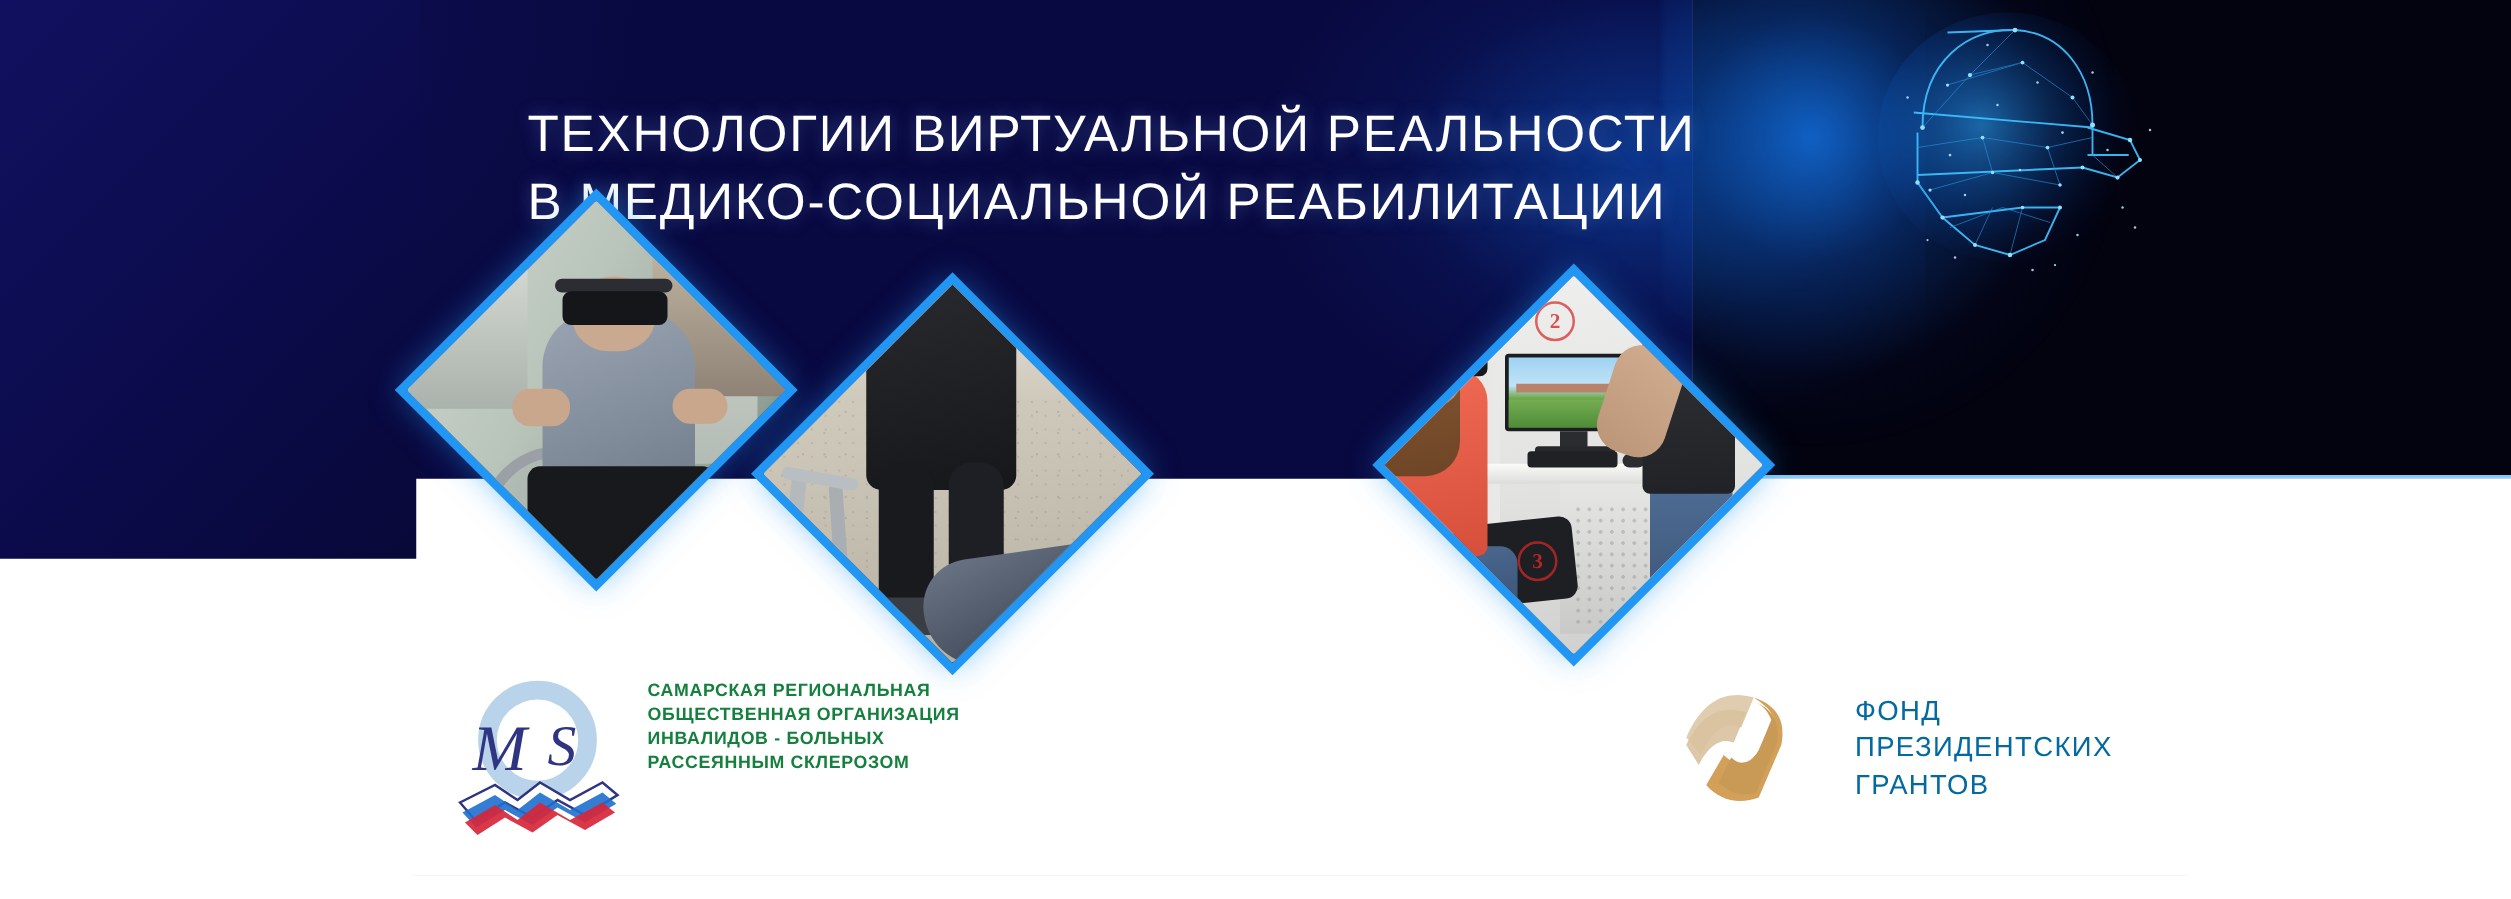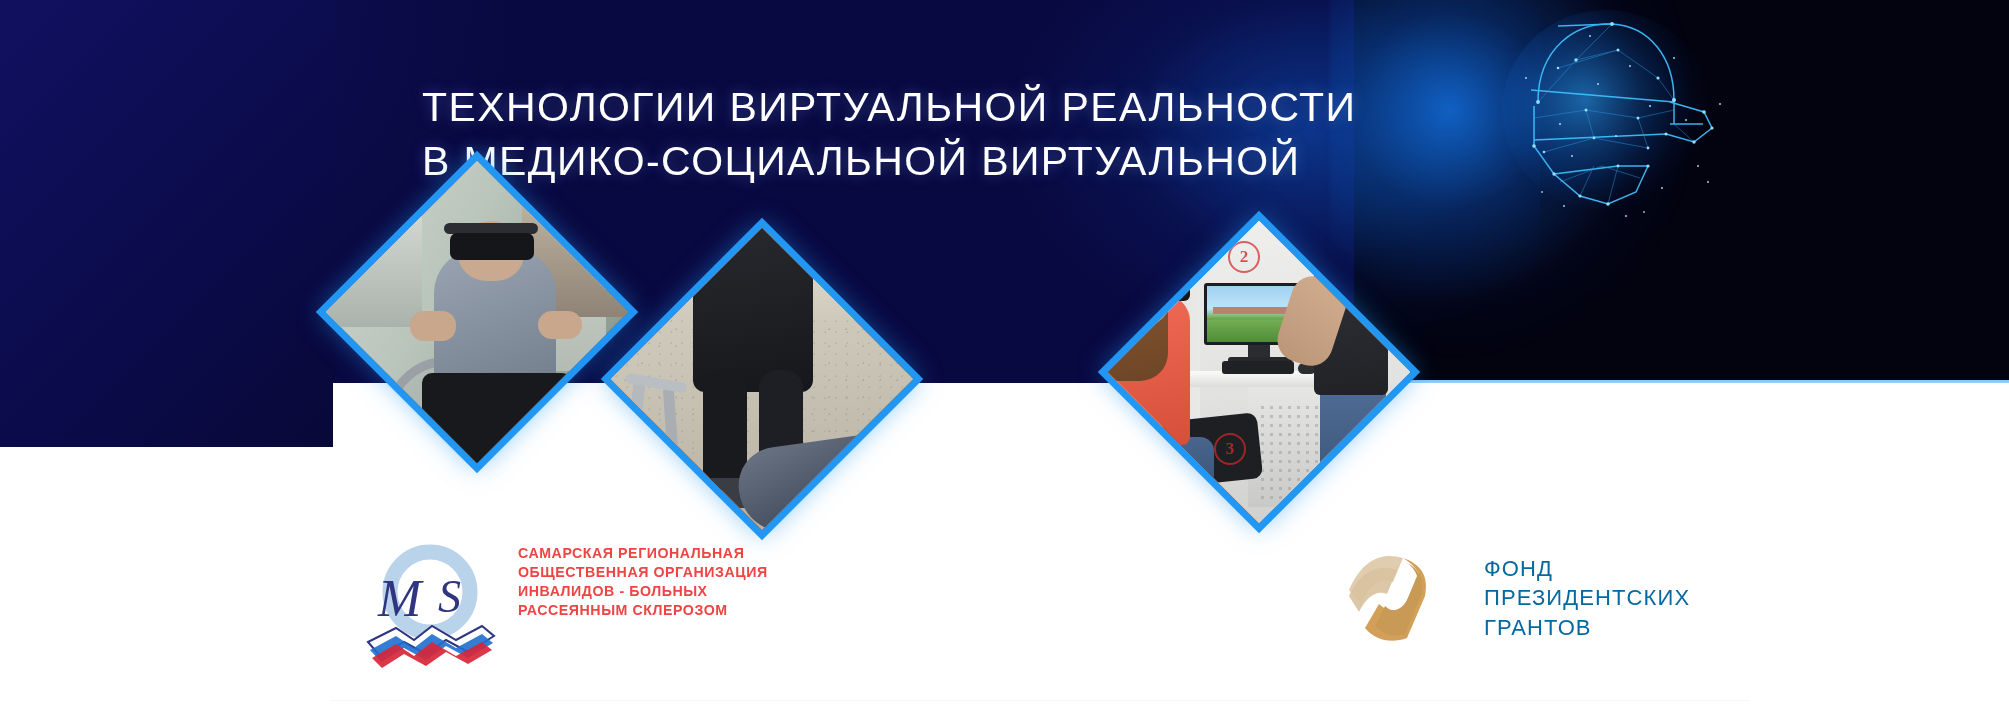--- a/index.html
+++ b/index.html
@@ -208,21 +208,21 @@
   .sors-text{padding-top:2px;}
   .sors-name{
     color:#2b3582;
     font-size:43px;
     letter-spacing:2px;
     line-height:1;
     font-weight:400;
     margin-bottom:7px;
   }
   .sors-sub{
-    color:#ef4444;
+    color:#15803d;
     font-size:14.2px;
     line-height:1.33;
     letter-spacing:.55px;
     font-weight:700;
     white-space:pre-line;
   }
 
   
   .pgf{
     position:absolute;
@@ -328,21 +328,21 @@
         <circle cx="176" cy="52" r="1"></circle>
           <circle cx="210" cy="176" r="1"></circle>
         <circle cx="146" cy="206" r=".9"></circle>
           <circle cx="44" cy="186" r=".9"></circle>
       </g>
     </svg>
   </div>
 
   <div class="title">
     <span>ТЕХНОЛОГИИ ВИРТУАЛЬНОЙ РЕАЛЬНОСТИ</span>
-    <span class="l2">В МЕДИКО-СОЦИАЛЬНОЙ ВИРТУАЛЬНОЙ</span>
+    <span class="l2">В МЕДИКО-СОЦИАЛЬНОЙ РЕАБИЛИТАЦИИ</span>
   </div>
 
   <div class="right-strip"></div>
   <div class="white-panel"></div>
   <div class="white-panel-2"></div>
 
   <div class="diamond d1">
     <div class="inner">
       <div class="s1-wall"></div>
       <div class="s1-win"></div>

